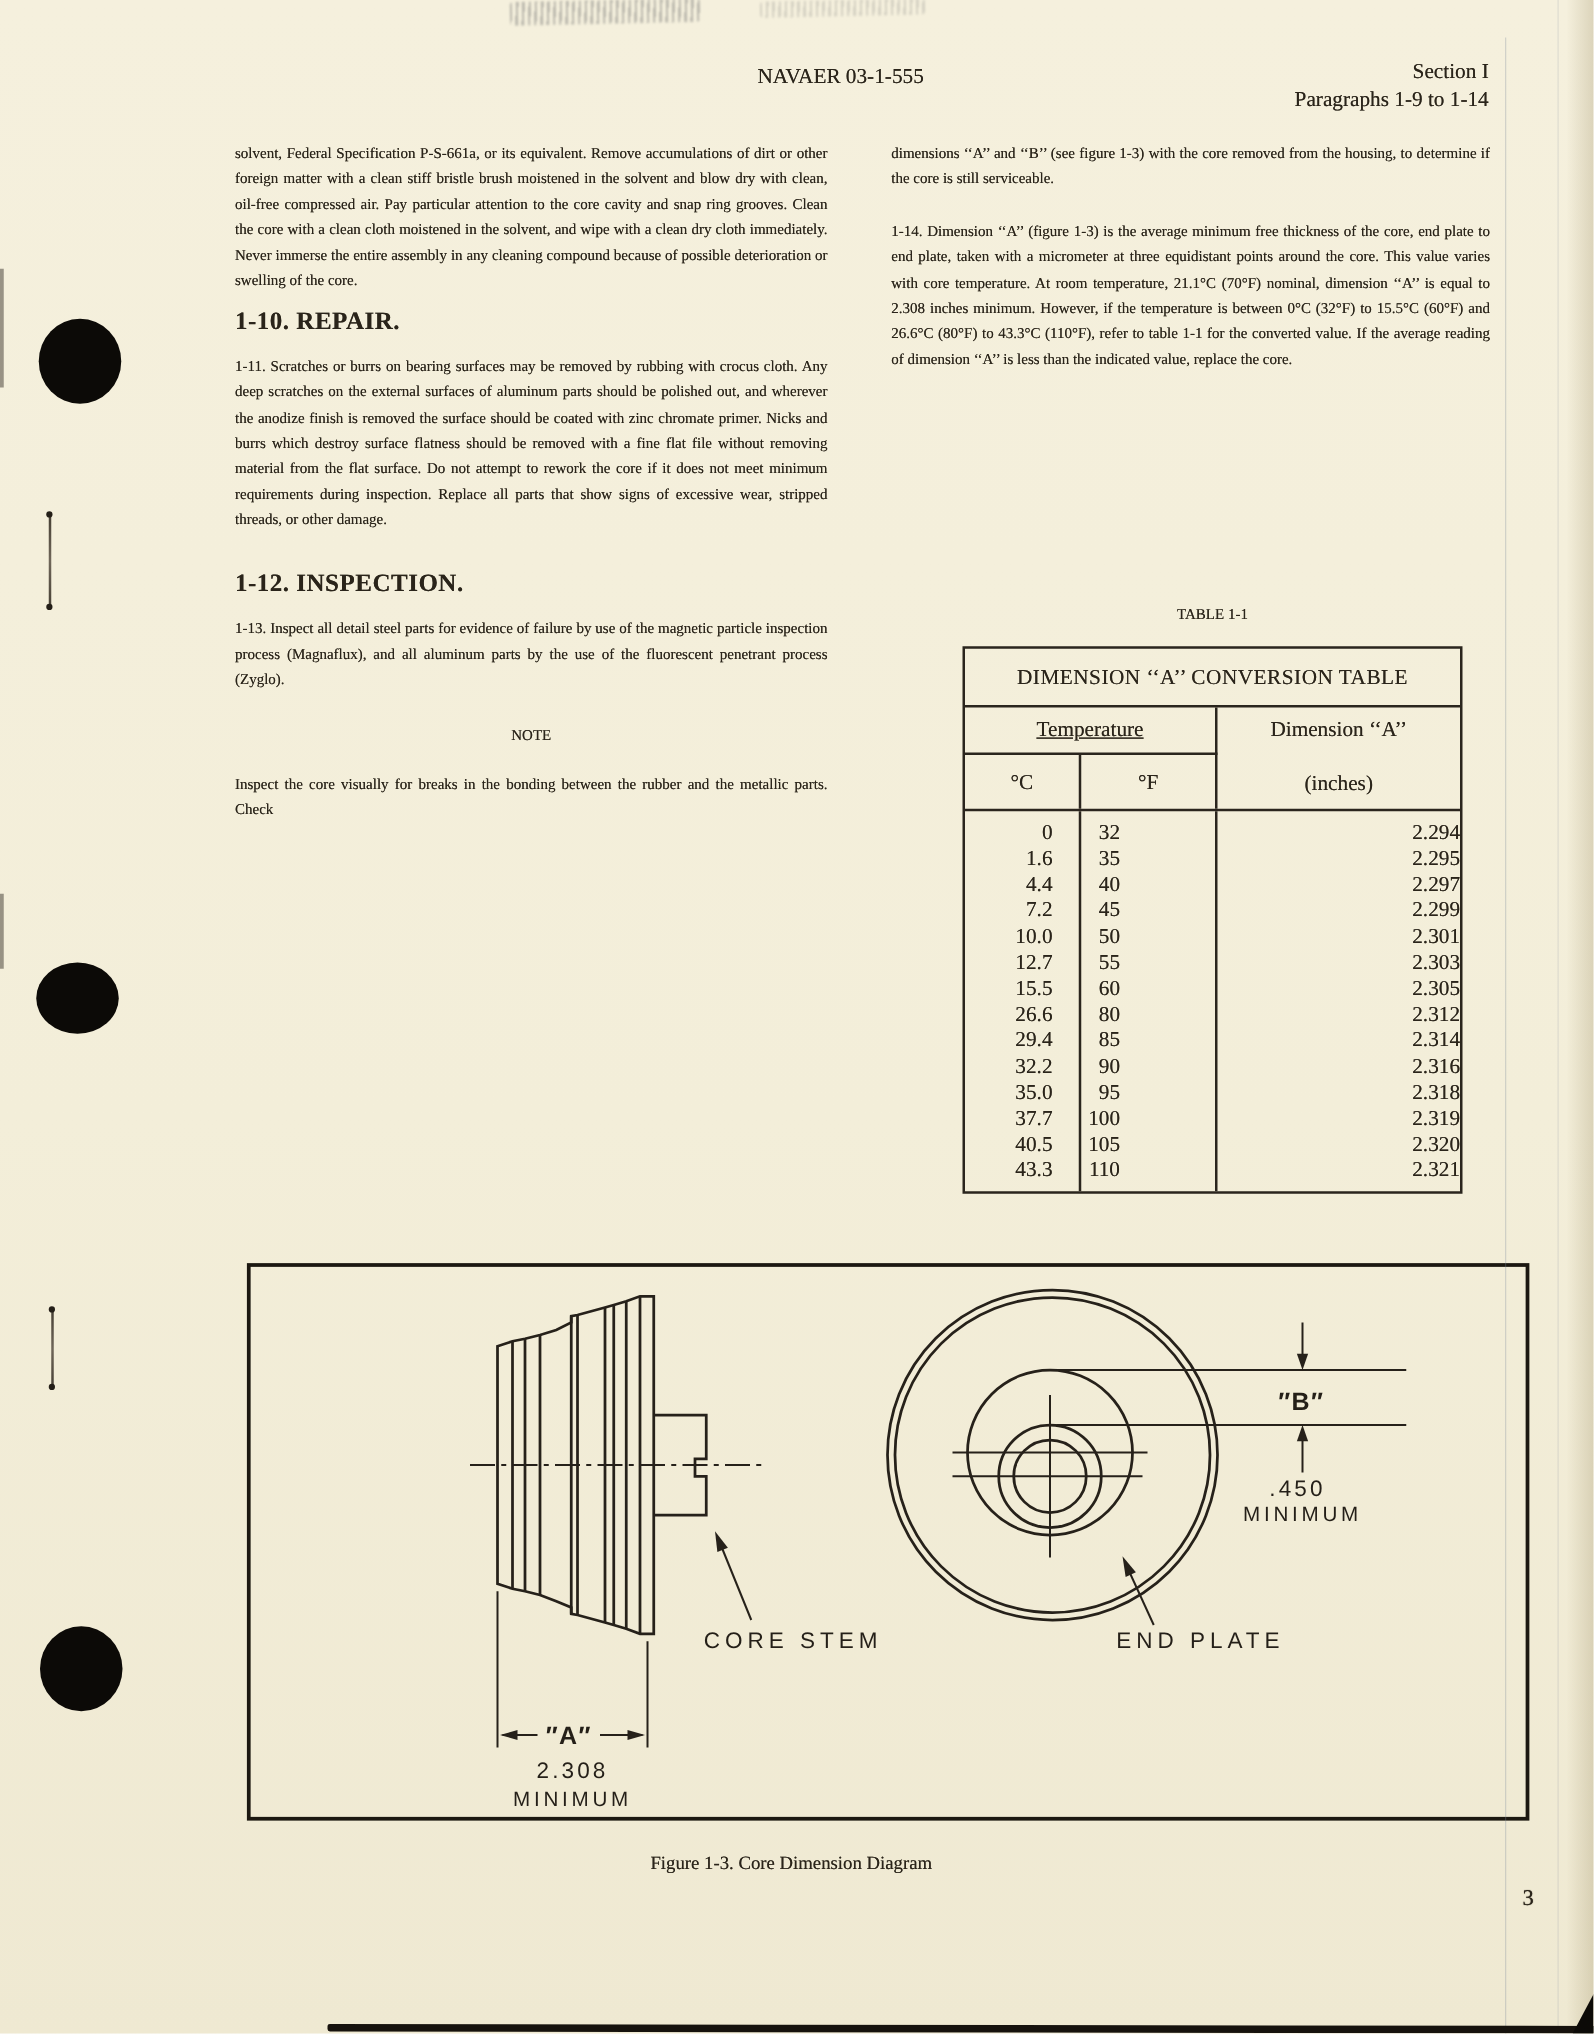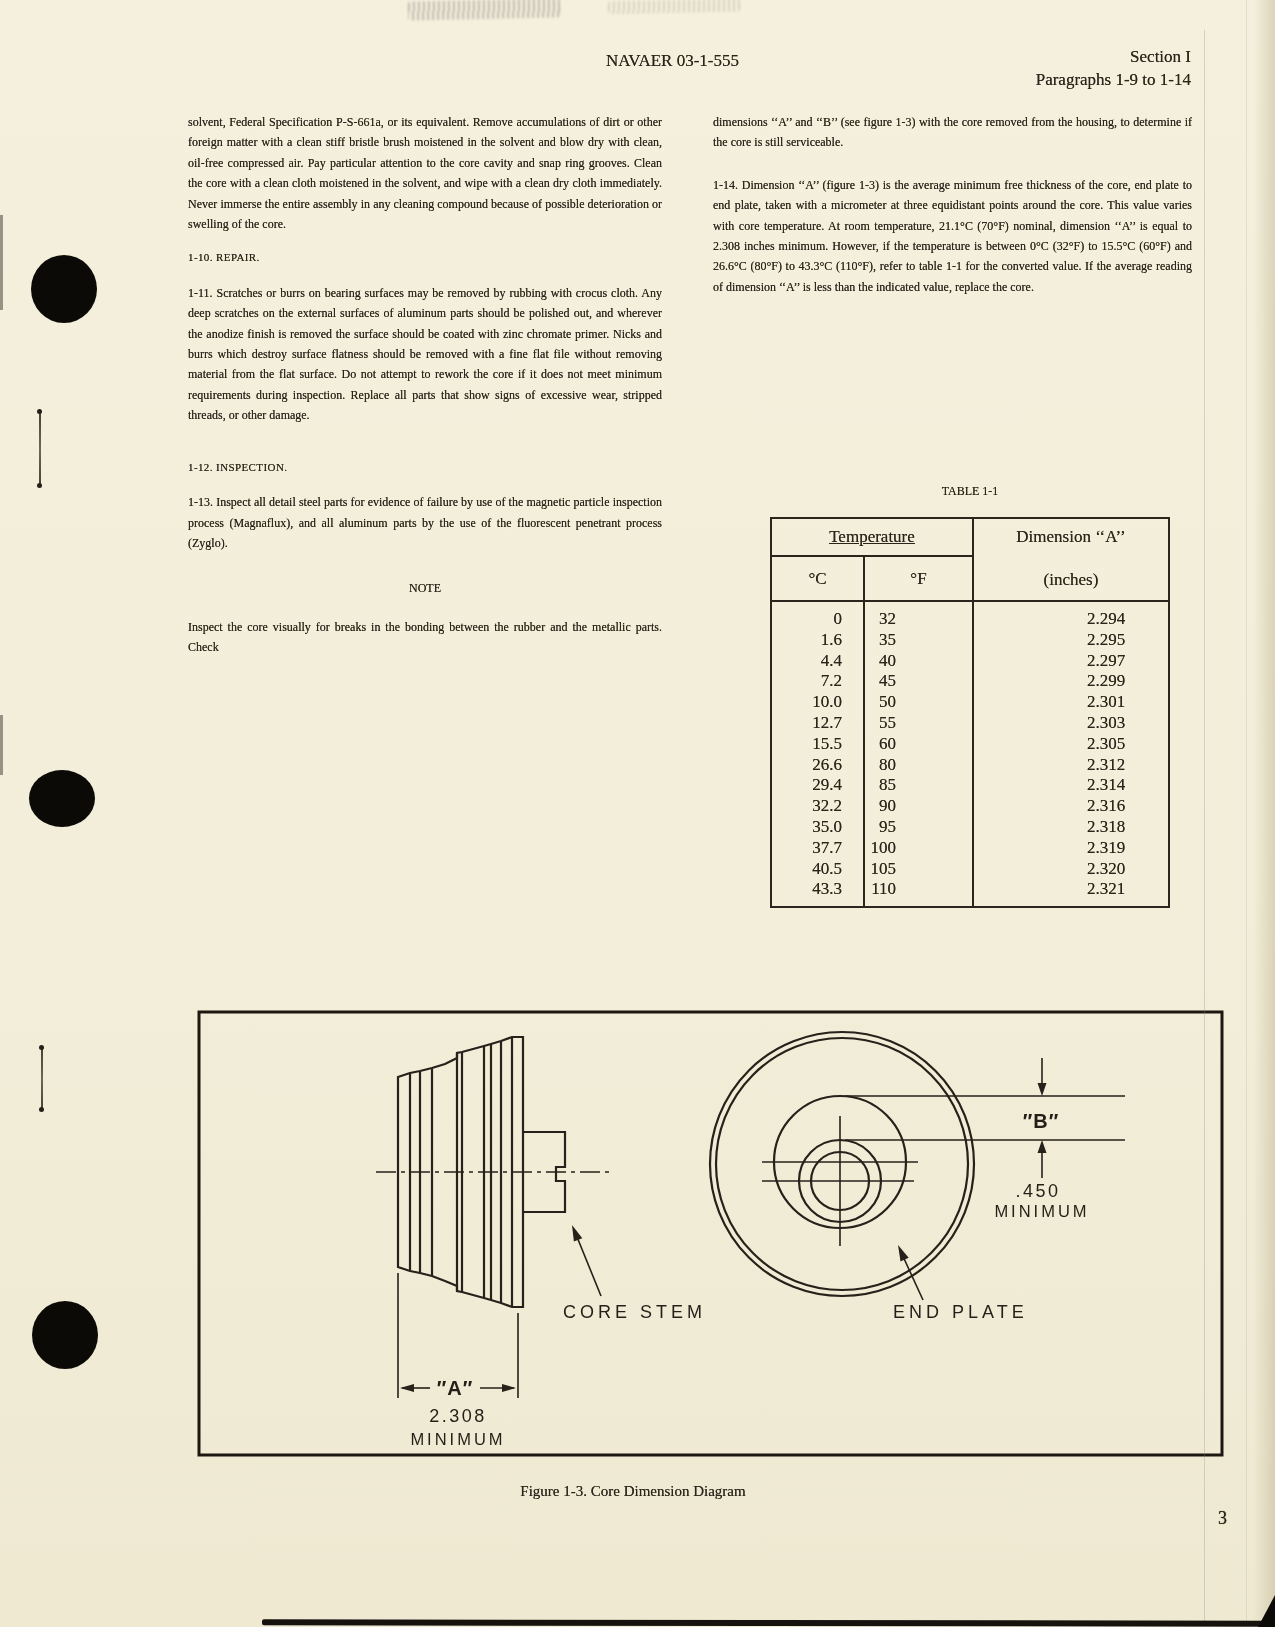--- a/index.html
+++ b/index.html
@@ -9,21 +9,21 @@
     font-family:"Liberation Serif", serif; color:#2a241a;
   }
   .abs { position:absolute; }
   .txt {
     font-size:12px; line-height:20.4px; text-align:justify;
     text-shadow:0 0 .5px rgba(42,36,26,.75);
   }
   .hdr { font-size:17px; text-shadow:0 0 .5px rgba(42,36,26,.75); }
   .col { position:absolute; }
   .col p { margin:0; }
-  .heading { margin:0; font-size:11px; letter-spacing:.4px; }
+  .heading { margin:0; font-size:20px; letter-spacing:.4px;font-weight:bold; }
   .note-head { text-align:center; }
   .note-body { margin-left:38px !important; margin-right:18px !important; }
   
   .tbl {
     position:absolute; left:770px; top:517px; width:400px;
     border:2.5px solid #2a251d; box-sizing:border-box;
     text-shadow:0 0 .5px rgba(42,36,26,.7);
   }
   .tbl-title {
     height:45px; border-bottom:2px solid #2a251d; display:flex;
@@ -34,21 +34,21 @@
   .cell-temp { grid-column:1/3; grid-row:1; height:38px; border-right:2px solid #2a251d; border-bottom:2px solid #2a251d;text-decoration:underline; }
   .cell-dim  { grid-column:3; grid-row:1/3; flex-direction:column; justify-content:space-between; padding:8px 0 10px 0; }
   .cell-c { grid-column:1; grid-row:2; height:43px; border-right:2px solid #2a251d; }
   .cell-f { grid-column:2; grid-row:2; height:43px; border-right:2px solid #2a251d; }
   .tbl-data { display:grid; grid-template-columns:93px 109px 1fr; border-top:2px solid #2a251d; }
   .tcolwrap { box-sizing:border-box; padding-top:7px; padding-bottom:6px; }
   .tcolwrap.b { border-right:2px solid #2a251d; }
   .tcell { font-size:17px; line-height:20.8px; }
   .tc0 .tcell { text-align:right; padding-right:21px; }
   .tc1 .tcell { text-align:right; padding-right:76px; }
-  .tc2 .tcell { text-align:center; padding-left:70px; }
+  .tc2 .tcell { text-align:right; padding-left:70px; }
   
   .ln   { fill:none; stroke:#26211a; stroke-width:2.2; }
   .lnth { fill:none; stroke:#26211a; stroke-width:1.6; }
   .fig-border { fill:none; stroke:#1c1811; stroke-width:3; }
   .dashdot { fill:none; stroke:#26211a; stroke-width:1.6; stroke-dasharray:20 5 4 5; }
   .ah { fill:#26211a; stroke:none; }
   .ft { font-family:"Liberation Sans", sans-serif; font-size:18px; letter-spacing:4px; fill:#241f18; }
   .ft-dim { font-family:"Liberation Sans", sans-serif; font-size:20px; letter-spacing:1px; fill:#241f18; font-weight:bold; }
   .ft-num { font-family:"Liberation Sans", sans-serif; font-size:18px; letter-spacing:2.5px; fill:#241f18; }
   .ft-min { font-family:"Liberation Sans", sans-serif; font-size:16.5px; letter-spacing:3px; fill:#241f18; }
@@ -89,20 +89,21 @@
   </div>
 
   <div class="col" style="left:713px; top:112px; width:479px;">
     <p class="txt">dimensions ‘‘A’’ and ‘‘B’’ (see figure 1-3) with the core removed from the housing, to determine if the core is still serviceable.</p>
     <p class="txt" style="margin-top:22px;">1-14.  Dimension ‘‘A’’ (figure 1-3) is the average minimum free thickness of the core, end plate to end plate, taken with a micrometer at three equidistant points around the core.  This value varies with core temperature.  At room temperature, 21.1°C (70°F) nominal, dimension ‘‘A’’ is equal to 2.308 inches minimum.  However, if the temperature is between 0°C (32°F) to 15.5°C (60°F) and 26.6°C (80°F) to 43.3°C (110°F), refer to table 1-1 for the converted value.  If the average reading of dimension ‘‘A’’ is less than the indicated value, replace the core.</p>
   </div>
 
   <div class="abs txt" style="left:770px; top:481px; width:400px; text-align:center;">TABLE 1-1</div>
 
   <div class="tbl">
+    <div class="tbl-title">DIMENSION ‘‘A’’ CONVERSION TABLE</div>
     <div class="tbl-mid">
       <div class="cell cell-temp">Temperature</div>
       <div class="cell cell-dim">
         <span>Dimension ‘‘A’’</span>
         <span>(inches)</span>
       </div>
       <div class="cell cell-c">°C</div>
       <div class="cell cell-f">°F</div>
     </div>
     <div class="tbl-data">

